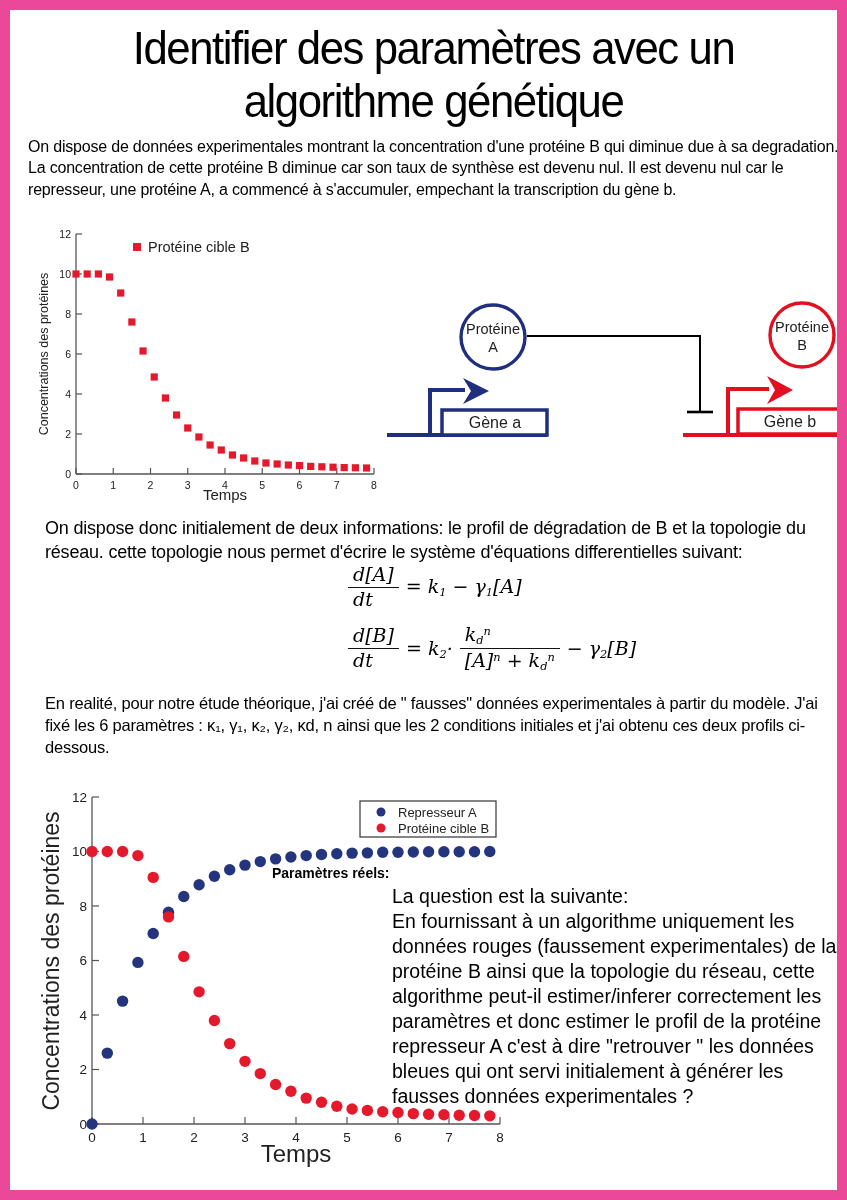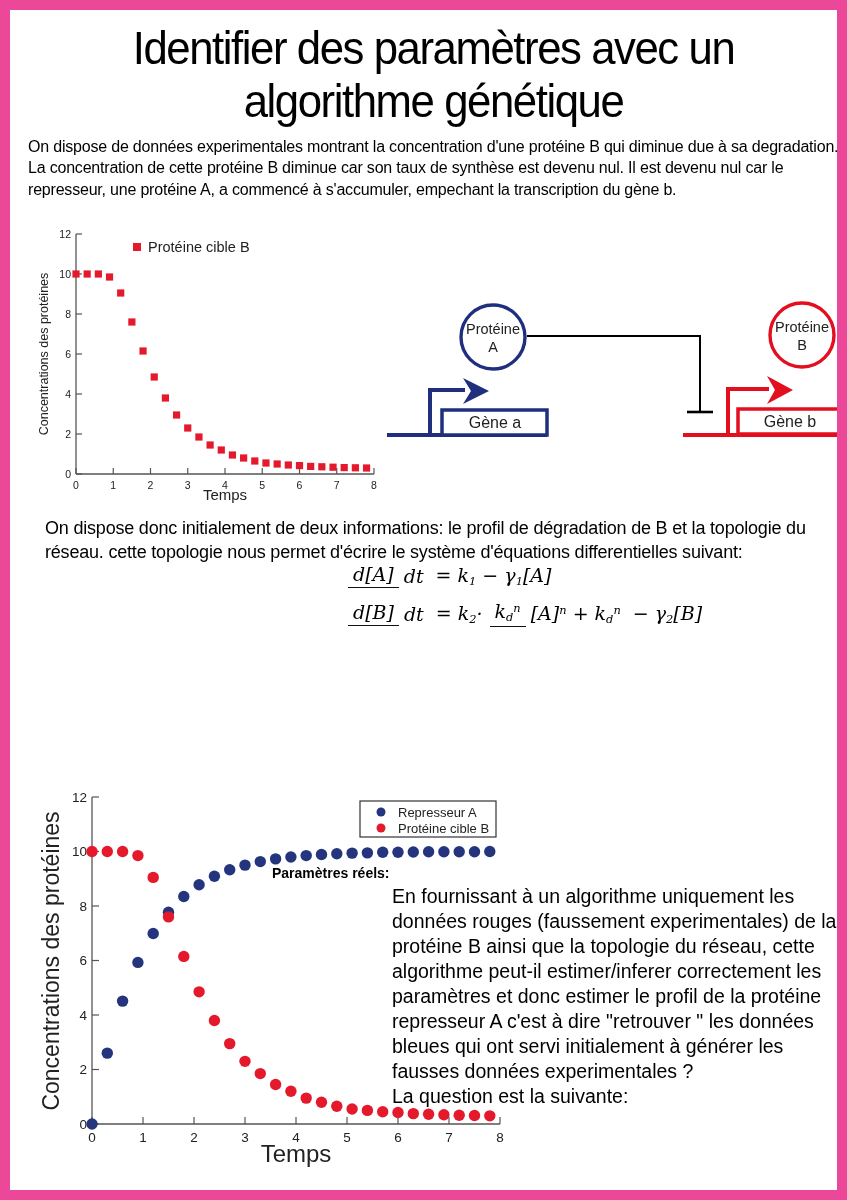--- a/index.html
+++ b/index.html
@@ -9,21 +9,21 @@
   .abs{position:absolute;}
   .title{left:0;top:12px;width:847px;text-align:center;font-size:46px;line-height:1.16;
          letter-spacing:-1.5px;transform:scaleX(.95);transform-origin:50% 0;color:#000;}
   .para{font-size:16px;line-height:1.33;letter-spacing:-0.2px;color:#000;}
   .p1{left:18px;top:126px;width:812px;}
   .p2{left:35px;top:507px;width:778px;font-size:18px;}
   .p3{left:35px;top:683px;width:780px;font-size:16.5px;}
   .eqs{left:338px;top:554px;font-family:"DejaVu Serif",serif;font-style:italic;
        font-size:19px;color:#000;}
   .eqrow{display:flex;align-items:center;gap:7px;margin-bottom:13px;}
-  .frac{display:inline-flex;flex-direction:row;align-items:center;line-height:1.15;}
+  .frac{display:inline-flex;flex-direction:column;line-height:1.15;}
   .frac .num{border-bottom:1.6px solid #111;padding:0 5px 1px 5px;}
   .frac .den{padding:1px 5px 0 5px;}
   sub.e{font-size:.6em;font-style:italic;vertical-align:-0.3em;}
   sup.e{font-size:.6em;font-style:italic;vertical-align:.55em;}
   .paramsTitle{left:262px;top:855px;font-size:14px;color:#000;font-weight:bold;}
   .paramsList{left:286px;top:886px;font-size:14px;color:#000;}
   .paramsList div{height:28px;}
   .question{left:382px;top:874px;width:452px;font-size:19.5px;line-height:25px;color:#000;}
   svg text{font-family:"Liberation Sans",sans-serif;fill:#222;}
 </style>
@@ -148,20 +148,21 @@
       </span>
       <span><span>= k</span><sub class="e">2</sub><span>·</span></span>
       <span class="frac">
         <span class="num"><span>k</span><sub class="e">d</sub><sup class="e">n</sup></span>
         <span class="den"><span>[A]</span><sup class="e">n</sup><span> + k</span><sub class="e">d</sub><sup class="e">n</sup></span>
       </span>
       <span><span> − γ</span><sub class="e">2</sub><span>[B]</span></span>
     </div>
   </div>
 
+  <div class="abs para p3">En realité, pour notre étude théorique, j'ai créé de " fausses" données experimentales à partir du modèle.  J'ai fixé les 6 paramètres : κ₁, γ₁, κ₂, γ₂, κd, n ainsi que les 2 conditions initiales et j'ai obtenu ces deux profils ci-dessous.</div>
 
   <svg class="abs" style="left:28px;top:773px;" width="494" height="404">
       <line x1="54" y1="341" x2="462" y2="341" stroke="#555" stroke-width="1.3"></line>
       <line x1="54" y1="341" x2="54" y2="14" stroke="#555" stroke-width="1.3"></line>
       <line x1="54" y1="341" x2="54" y2="334" stroke="#555" stroke-width="1.2"></line>
       <text x="54" y="358.5" font-size="13.5" text-anchor="middle" fill="#333">0</text>
       <line x1="105" y1="341" x2="105" y2="334" stroke="#555" stroke-width="1.2"></line>
       <text x="105" y="358.5" font-size="13.5" text-anchor="middle" fill="#333">1</text>
       <line x1="156" y1="341" x2="156" y2="334" stroke="#555" stroke-width="1.2"></line>
       <text x="156" y="358.5" font-size="13.5" text-anchor="middle" fill="#333">2</text>
@@ -250,17 +251,17 @@
       <rect x="322" y="18" width="136" height="36" fill="#fff" stroke="#333" stroke-width="1.2"></rect>
       <circle cx="343" cy="29" r="4.5" fill="#24357e"></circle>
       <text x="360" y="33.5" font-size="13" text-anchor="start" fill="#111">Represseur A</text>
       <circle cx="343" cy="45" r="4.5" fill="#e41a2c"></circle>
       <text x="360" y="49.5" font-size="13" text-anchor="start" fill="#111">Protéine cible B</text>
     </svg>
 
   <div class="abs paramsTitle">Paramètres réels:</div>
 
   <div class="abs question">
+    <div>La question est la suivante:</div>
     <div>En fournissant à un algorithme uniquement les données rouges (faussement experimentales) de la protéine B ainsi que la topologie du réseau, cette algorithme peut-il estimer/inferer correctement les paramètres et donc estimer le profil de la protéine represseur A c'est à dire "retrouver " les données bleues qui ont servi initialement à générer les fausses données experimentales ?</div>
-    <div>La question est la suivante:</div>
   </div>
 
 </div>
 
 </body></html>

